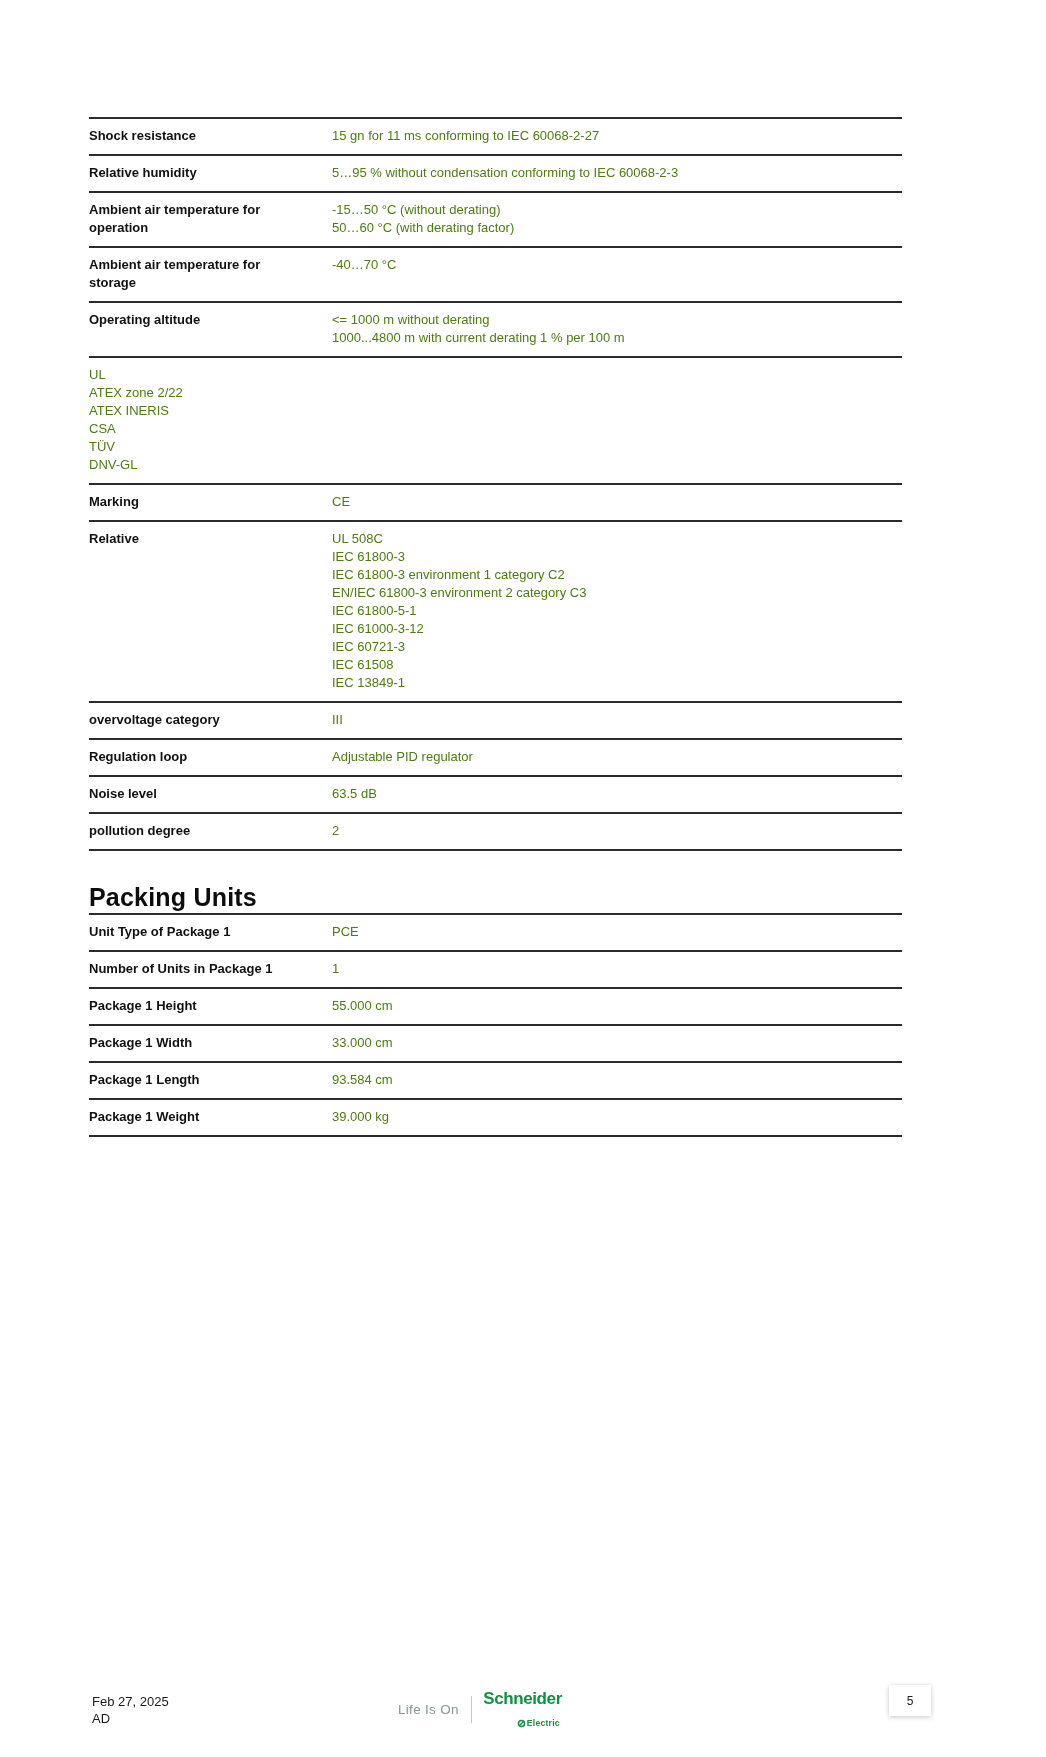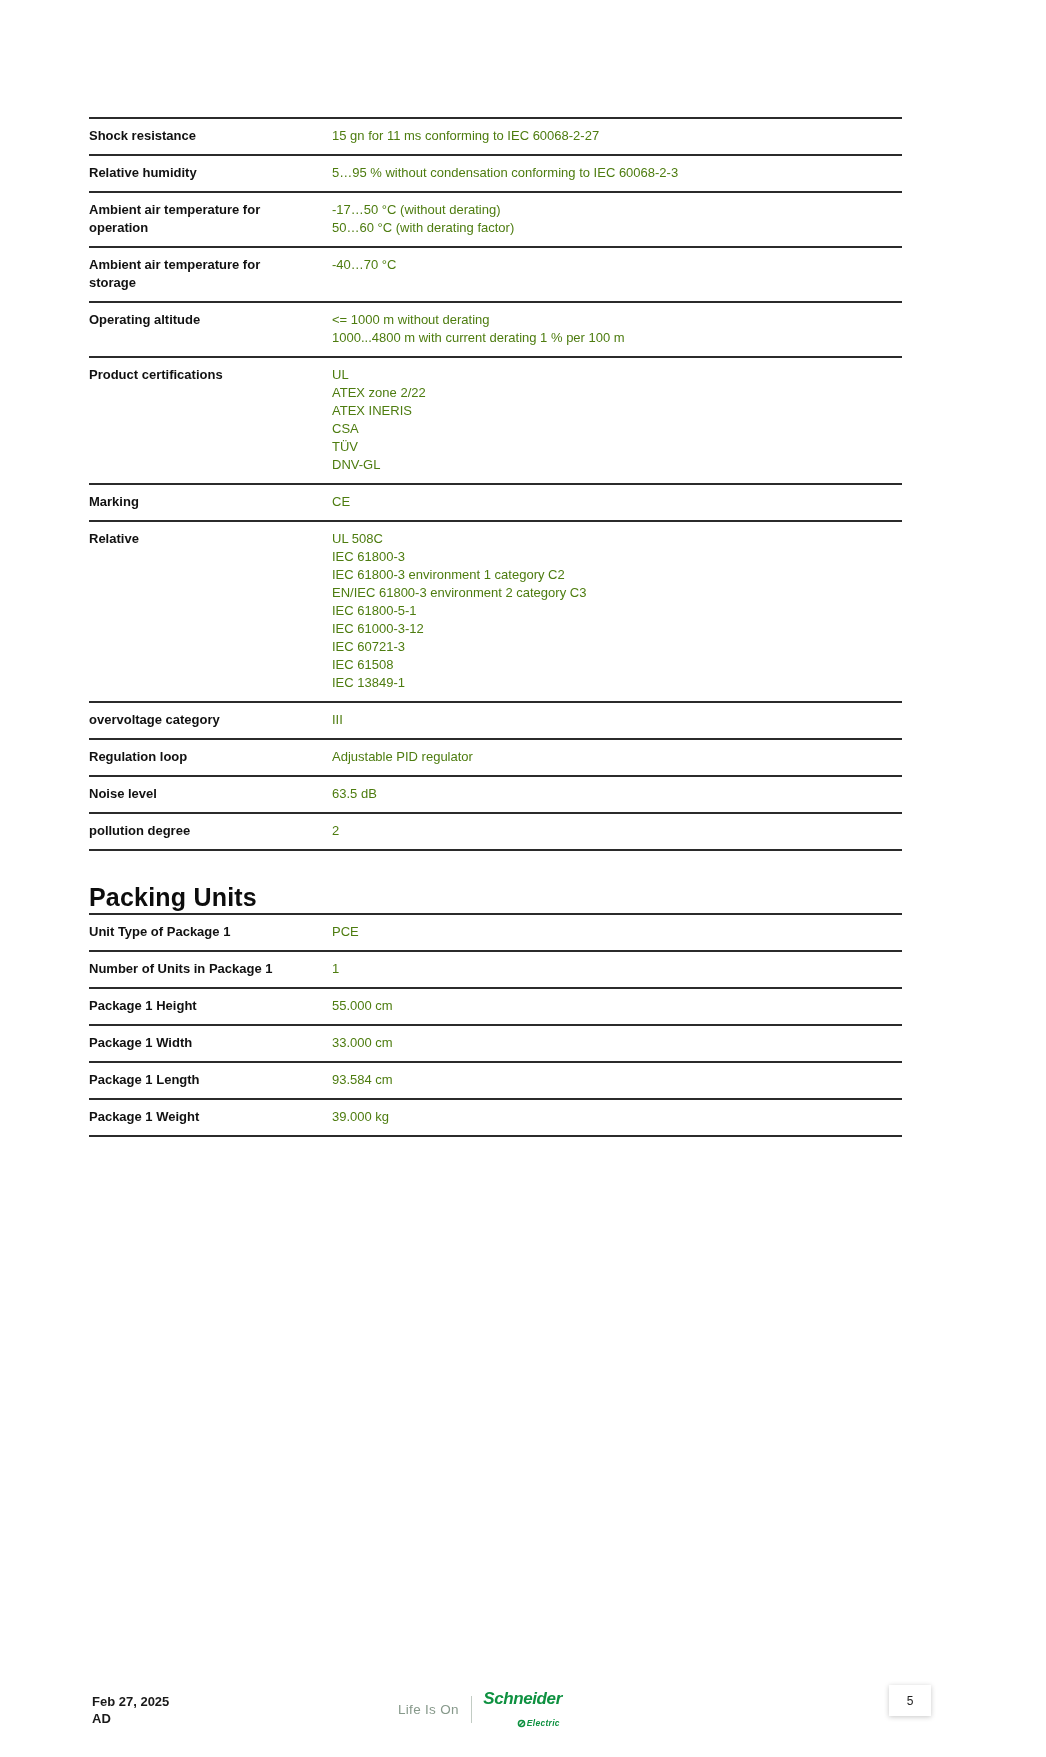--- a/index.html
+++ b/index.html
@@ -42,38 +42,38 @@
     font-weight:bold;
     color:#0d0d0d;
     margin:33px 0 3px 0;
     letter-spacing:0.2px;
   }
   
   .footer-date{
     position:absolute;
     left:92px;top:1693px;
     font-size:13px;line-height:17px;
-    font-weight:bold;color:#1a1a1a;
+    font-weight:normal;color:#1a1a1a;
   }
   .footer-logo{
     position:absolute;
     left:398px;top:1691px;
     display:flex;align-items:center;
   }
   .tagline{
     font-size:13.5px;
     color:#87998b;
     letter-spacing:0.3px;
   }
   .logo-sep{
     width:1.5px;height:27px;
     background:#c2ccc4;
     margin:0 11px 0 12px;
   }
-  .brandblock{display:flex;flex-direction:column;align-items:flex-end;font-style:italic;}
+  .brandblock{display:flex;flex-direction:column;align-items:flex-end;}
   .brandname{
     font-size:17px;
     font-weight:bold;
     color:#0e9140;
     letter-spacing:-0.4px;
     line-height:16px;
   }
   .brandsub{
     display:flex;align-items:center;
     margin-top:12px;
@@ -108,34 +108,33 @@
       <div class="trow">
         <div class="tlabel">Shock resistance</div>
         <div class="tval">15 gn for 11 ms conforming to IEC 60068-2-27</div>
       </div>
       <div class="trow">
         <div class="tlabel">Relative humidity</div>
         <div class="tval">5…95 % without condensation conforming to IEC 60068-2-3</div>
       </div>
       <div class="trow">
         <div class="tlabel">Ambient air temperature for operation</div>
-        <div class="tval">-17…50 °C (without derating)
+        <div class="tval">-15…50 °C (without derating)
 50…60 °C (with derating factor)</div>
       </div>
       <div class="trow">
         <div class="tlabel">Ambient air temperature for storage</div>
         <div class="tval">-40…70 °C</div>
       </div>
       <div class="trow">
         <div class="tlabel">Operating altitude</div>
         <div class="tval">&lt;= 1000 m without derating
 1000...4800 m with current derating 1 % per 100 m</div>
       </div>
       <div class="trow">
-        <div class="tlabel">Product certifications</div>
         <div class="tval">UL
 ATEX zone 2/22
 ATEX INERIS
 CSA
 TÜV
 DNV-GL</div>
       </div>
       <div class="trow">
         <div class="tlabel">Marking</div>
         <div class="tval">CE</div>

